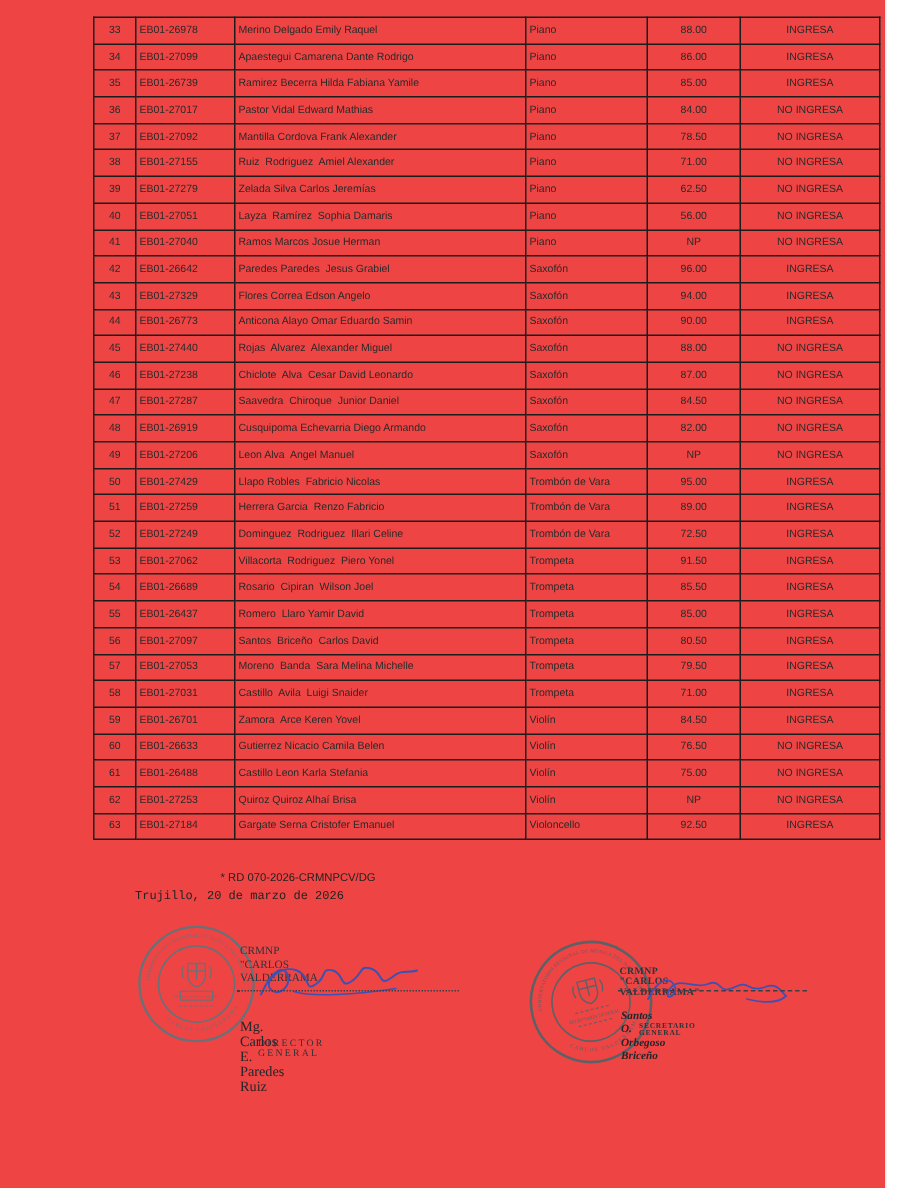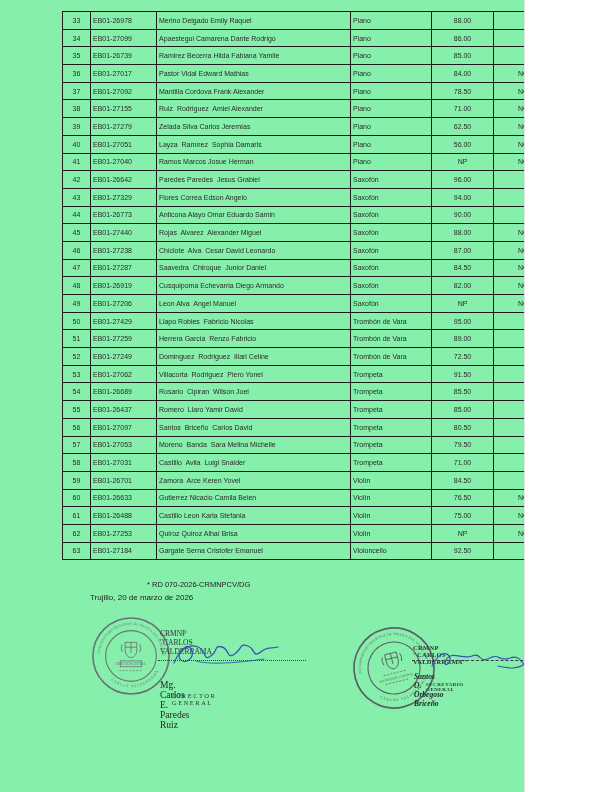--- a/index.html
+++ b/index.html
@@ -1,31 +1,31 @@
 <!DOCTYPE html>
 <html><head>
 <meta charset="utf-8">
 <style>
   * { margin:0; padding:0; box-sizing:border-box; }
   html,body { background:#ffffff; }
   body { width:612px; height:792px; position:relative; font-family:"Liberation Sans", sans-serif; color:#1f1f1f; }
-  .page { position:absolute; left:0; top:0; width:524px; height:792px; background:#86efac; outline:1px solid #e4e4e4; overflow:hidden; }
+  .page { position:absolute; left:0; top:0; width:590px; height:792px; background:#ef4444; outline:1px solid #e4e4e4; overflow:hidden; }
 
   
   table.results { position:absolute; left:62px; top:11px; width:524px; border-collapse:collapse; table-layout:fixed; }
   table.results td { border:1px solid #1c1c1c; font-size:7px; height:17.7px; padding:0 2px; overflow:hidden; white-space:pre; color:#2a2a2a; }
   td.col-num { width:28px; text-align:center; }
   td.col-code { width:66px; text-align:left; padding-left:3px; }
   td.col-name { width:194px; text-align:left; padding-left:4px; }
   td.col-instrument { width:81px; text-align:left; padding-left:4px; }
   td.col-score { width:62px; text-align:center; }
   td.col-status { width:93px; text-align:center; }
 
   .footnote { position:absolute; left:147px; top:580px; font-size:7.5px; color:#222; }
-  .dateline { position:absolute; left:90px; top:593px; font-size:8px; color:#222; }
+  .dateline { position:absolute; left:90px; top:593px; font-size:8px; color:#222;font-family:Liberation Mono, monospace; }
 
   .sig-block { position:absolute; }
   .sig-org { font-family:"Liberation Serif", serif; color:#30343b; }
   .sig-name { font-family:"Liberation Serif", serif; color:#23262b; }
   .sig-title { font-family:"Liberation Serif", serif; color:#30343b; letter-spacing:1.5px; }
   .dotline { border-bottom:1.5px dotted #3a3f47; position:absolute; }
 
   .left-org   { position:absolute; left:160px; top:629px; font-size:7.5px; }
   .left-sig   { position:absolute; left:168px; top:637px; }
   .left-dots  { left:158px; top:660px; width:148px; }

